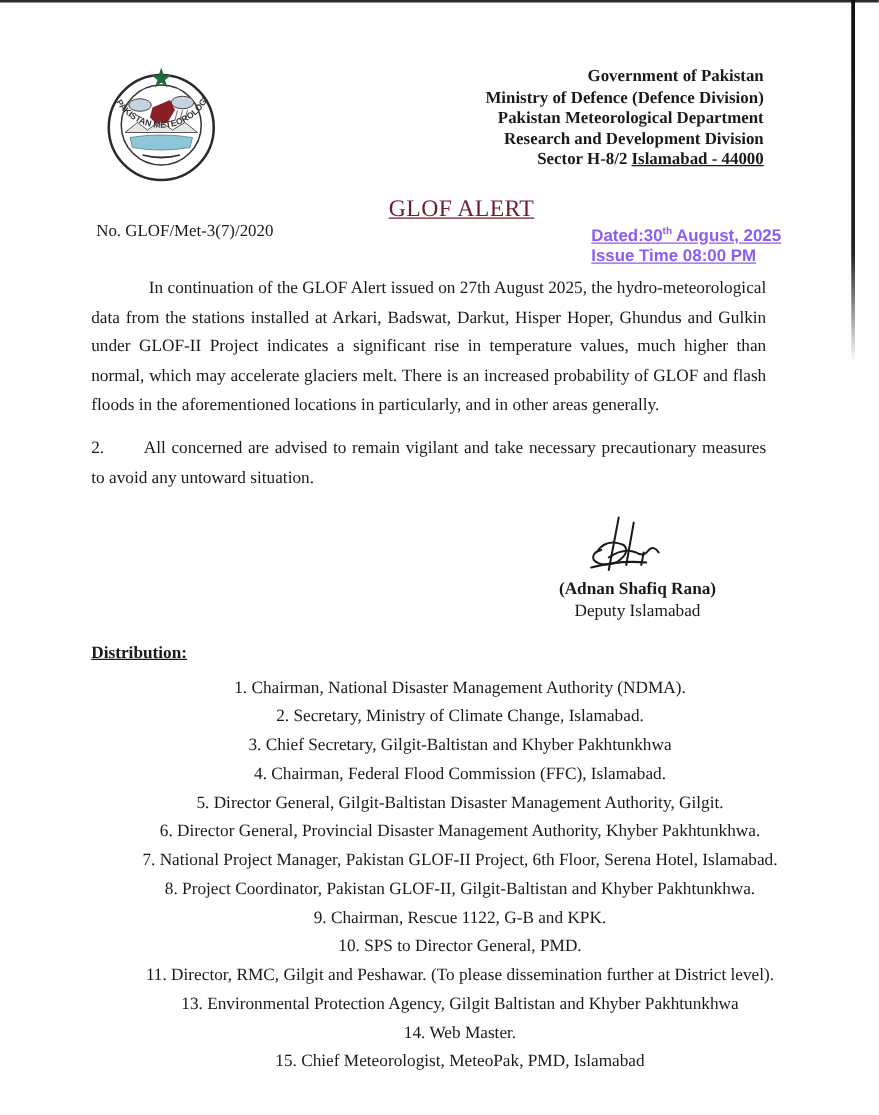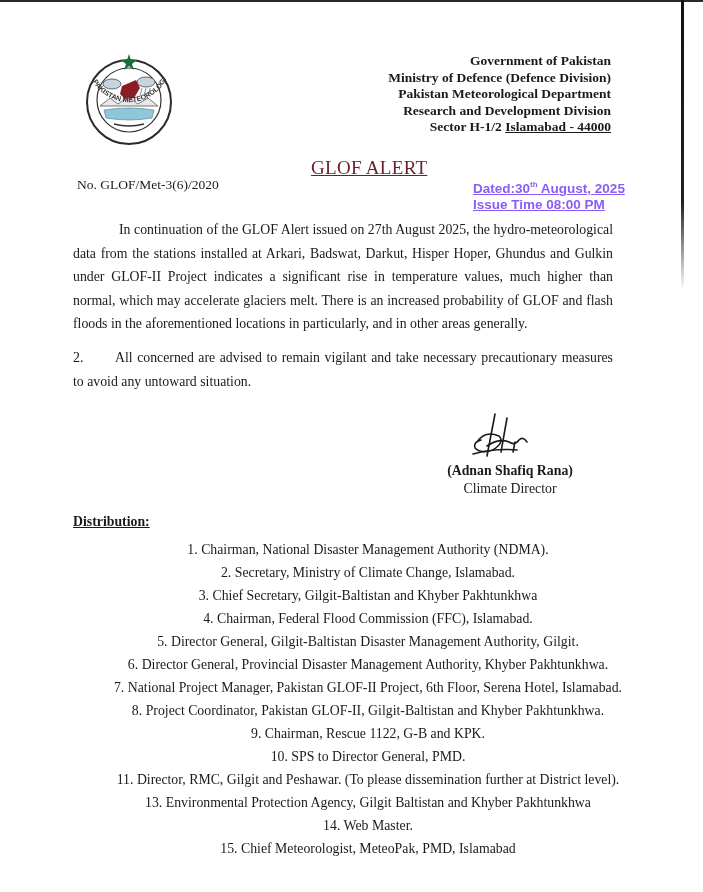--- a/index.html
+++ b/index.html
@@ -109,28 +109,28 @@
     </text>
   </svg>
 </div>
 
 <div class="header">
   <div>Government of Pakistan</div>
   <div>Ministry of Defence (Defence Division)</div>
   <div>Pakistan Meteorological Department</div>
   <div>Research and Development Division</div>
   <div>
-    <span>Sector H-1/2</span>
+    <span>Sector H-8/2</span>
     <span class="underline">Islamabad - 44000</span>
   </div>
 </div>
 
 <div class="title">GLOF ALERT</div>
 
-<div class="ref-no">No. GLOF/Met-3(6)/2020</div>
+<div class="ref-no">No. GLOF/Met-3(7)/2020</div>
 <div class="dated">
   <div><span>Dated:</span><span>30</span><sup>th</sup><span> August, 2025</span></div>
   <div>Issue Time 08:00 PM</div>
 </div>
 
 <div class="para1">In continuation of the GLOF Alert issued on 27th August 2025, the hydro-meteorological data from the stations installed at Arkari, Badswat, Darkut, Hisper Hoper, Ghundus and Gulkin under GLOF-II Project indicates a significant rise in temperature values, much higher than normal, which may accelerate glaciers melt. There is an increased probability of GLOF and flash floods in the aforementioned locations in particularly, and in other areas generally.</div>
 <div class="para2"><span class="num">2.</span><span>All concerned are advised to remain vigilant and take necessary precautionary measures to avoid any untoward situation.</span></div>
 
 <div class="signature">
   <svg width="80" height="55" viewBox="0 0 80 55">
@@ -139,21 +139,21 @@
       <path d="M42 6 L36 40"></path>
       <path d="M12 30 Q20 18 34 24 Q40 30 28 38 Q16 42 10 36 Q8 30 16 28"></path>
       <path d="M22 34 Q34 26 44 30 Q50 34 54 28 Q58 24 62 30"></path>
       <path d="M50 30 L48 40"></path>
       <path d="M8 42 Q30 36 52 38"></path>
     </g>
   </svg>
 </div>
 <div class="signatory">
   <div class="name">(Adnan Shafiq Rana)</div>
-  <div>Climate Director</div>
+  <div>Deputy Islamabad</div>
 </div>
 
 <div class="dist-heading">Distribution:</div>
 <ul class="dist-list">
   <li>1. Chairman, National Disaster Management Authority (NDMA).</li>
   <li>2. Secretary, Ministry of Climate Change, Islamabad.</li>
   <li>3. Chief Secretary, Gilgit-Baltistan and Khyber Pakhtunkhwa</li>
   <li>4. Chairman, Federal Flood Commission (FFC), Islamabad.</li>
   <li>5. Director General, Gilgit-Baltistan Disaster Management Authority, Gilgit.</li>
   <li>6. Director General, Provincial Disaster Management Authority, Khyber Pakhtunkhwa.</li>

